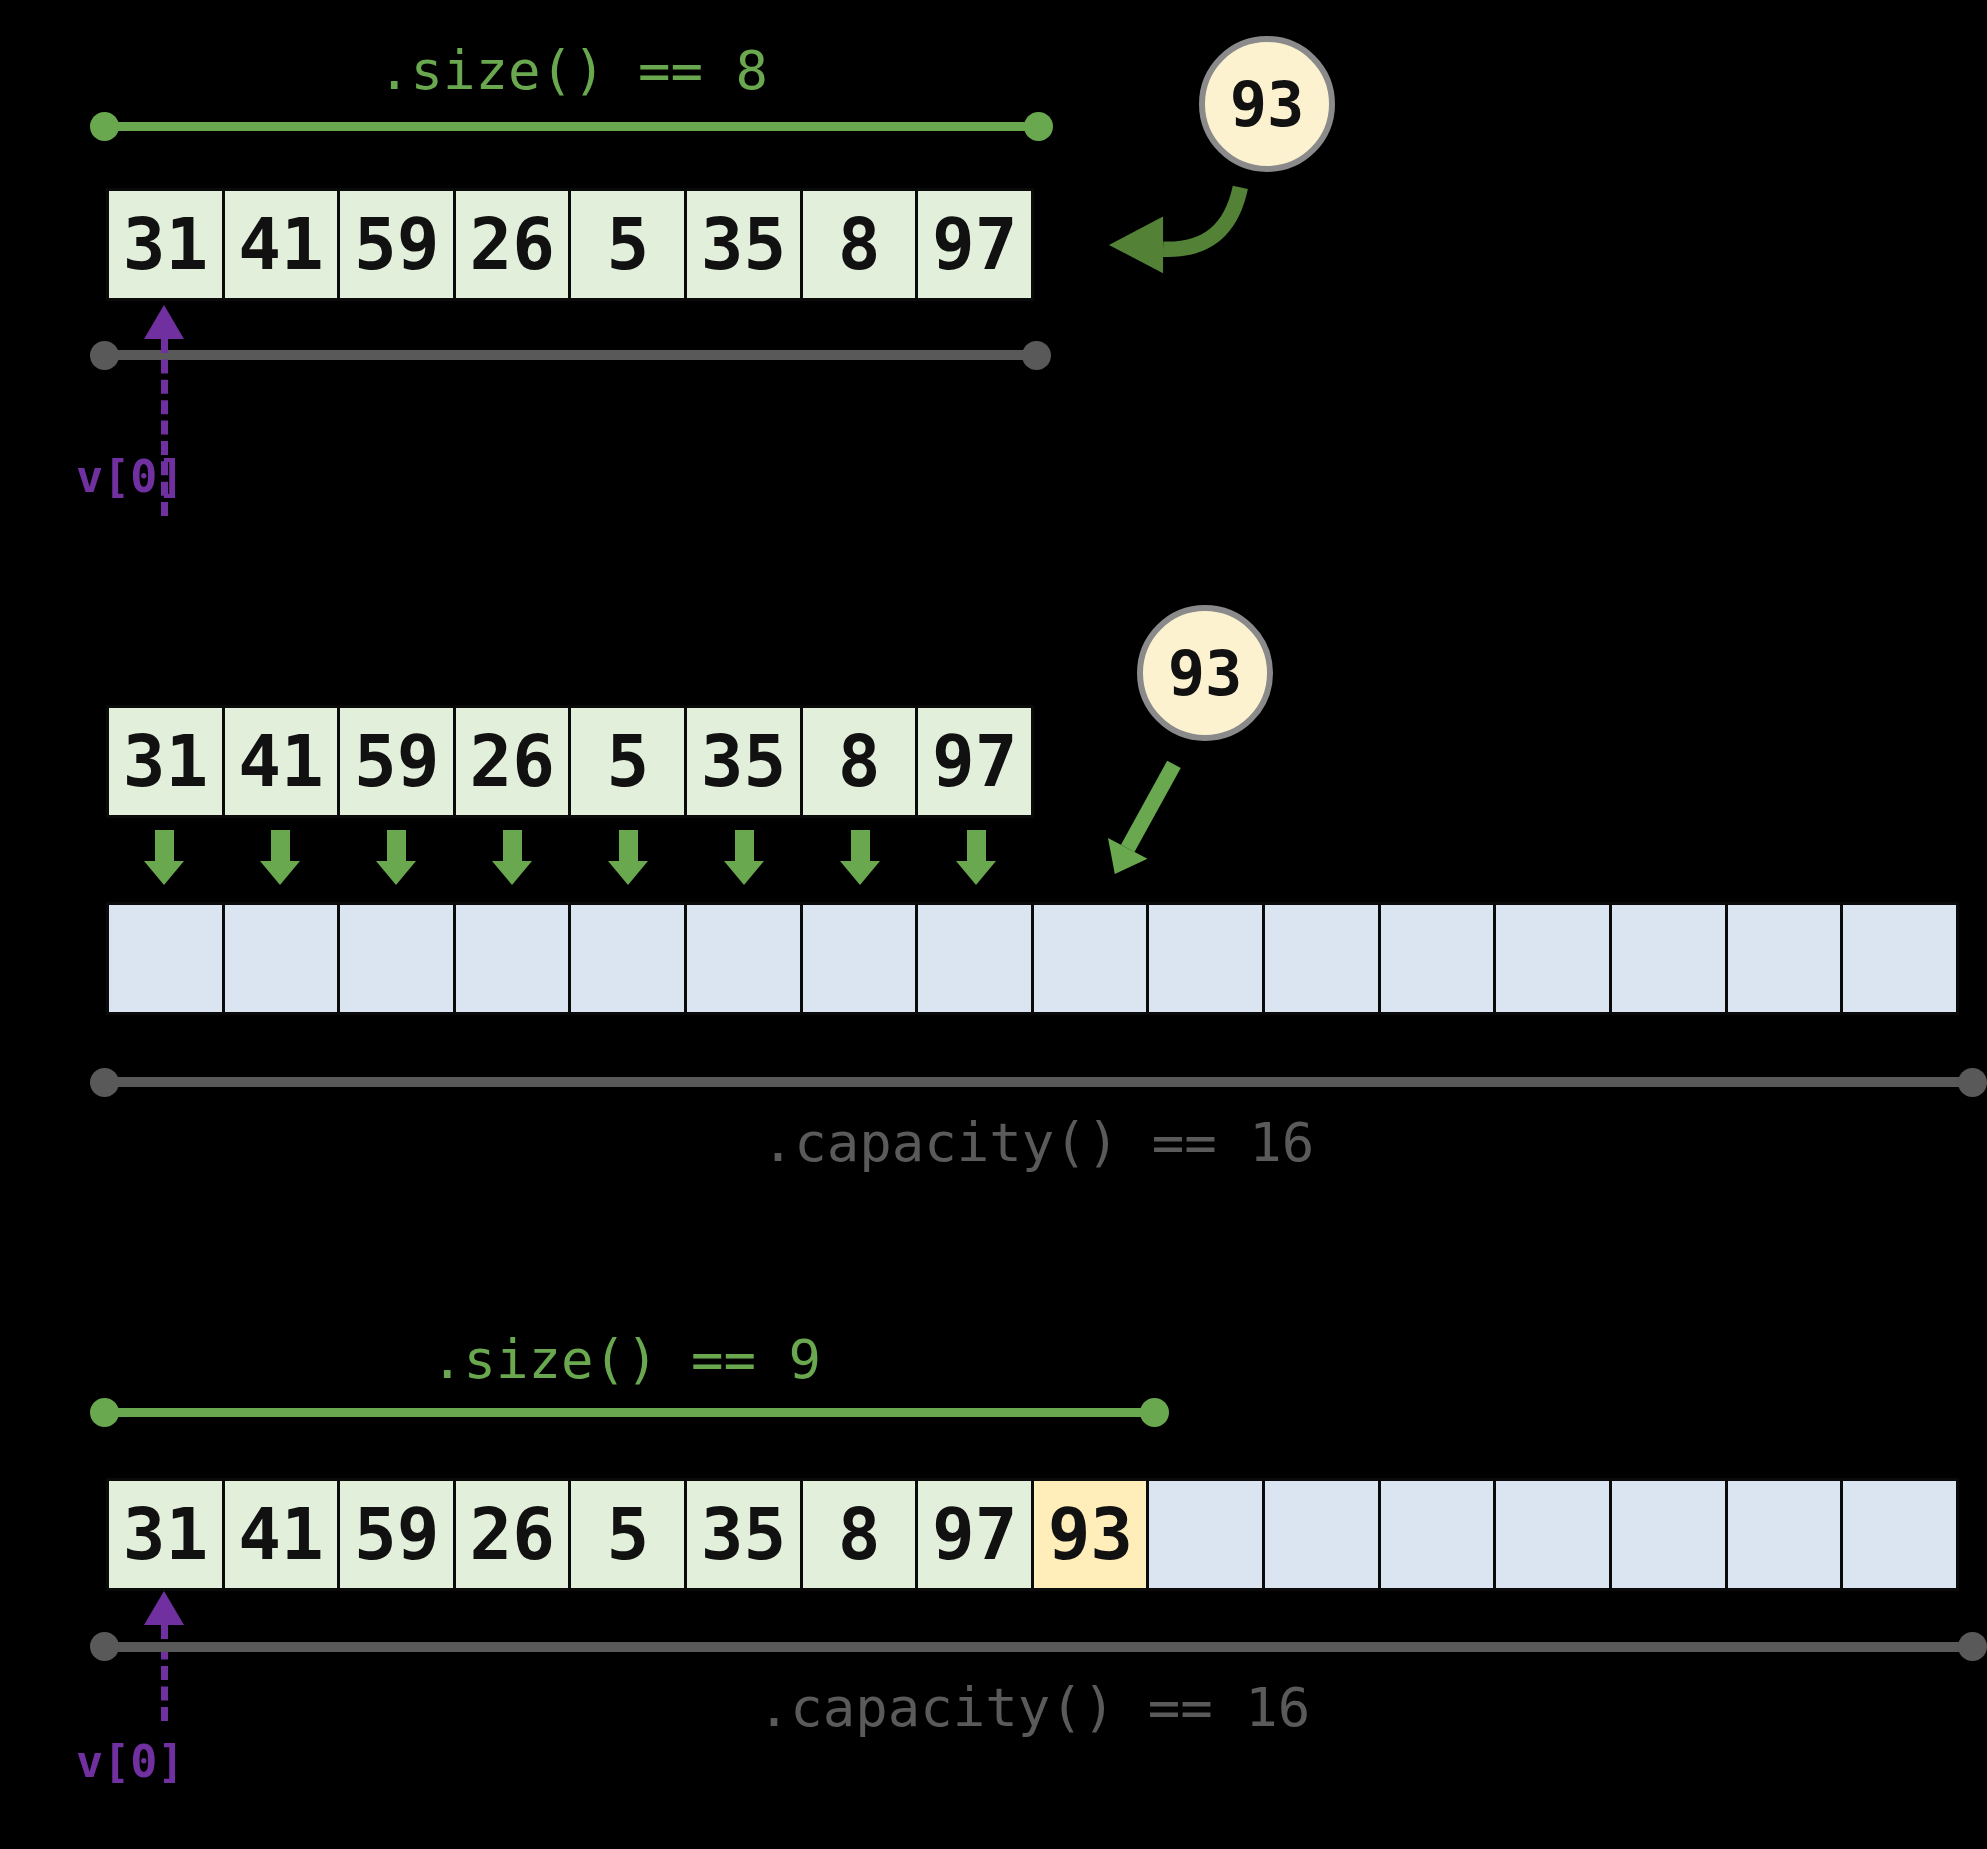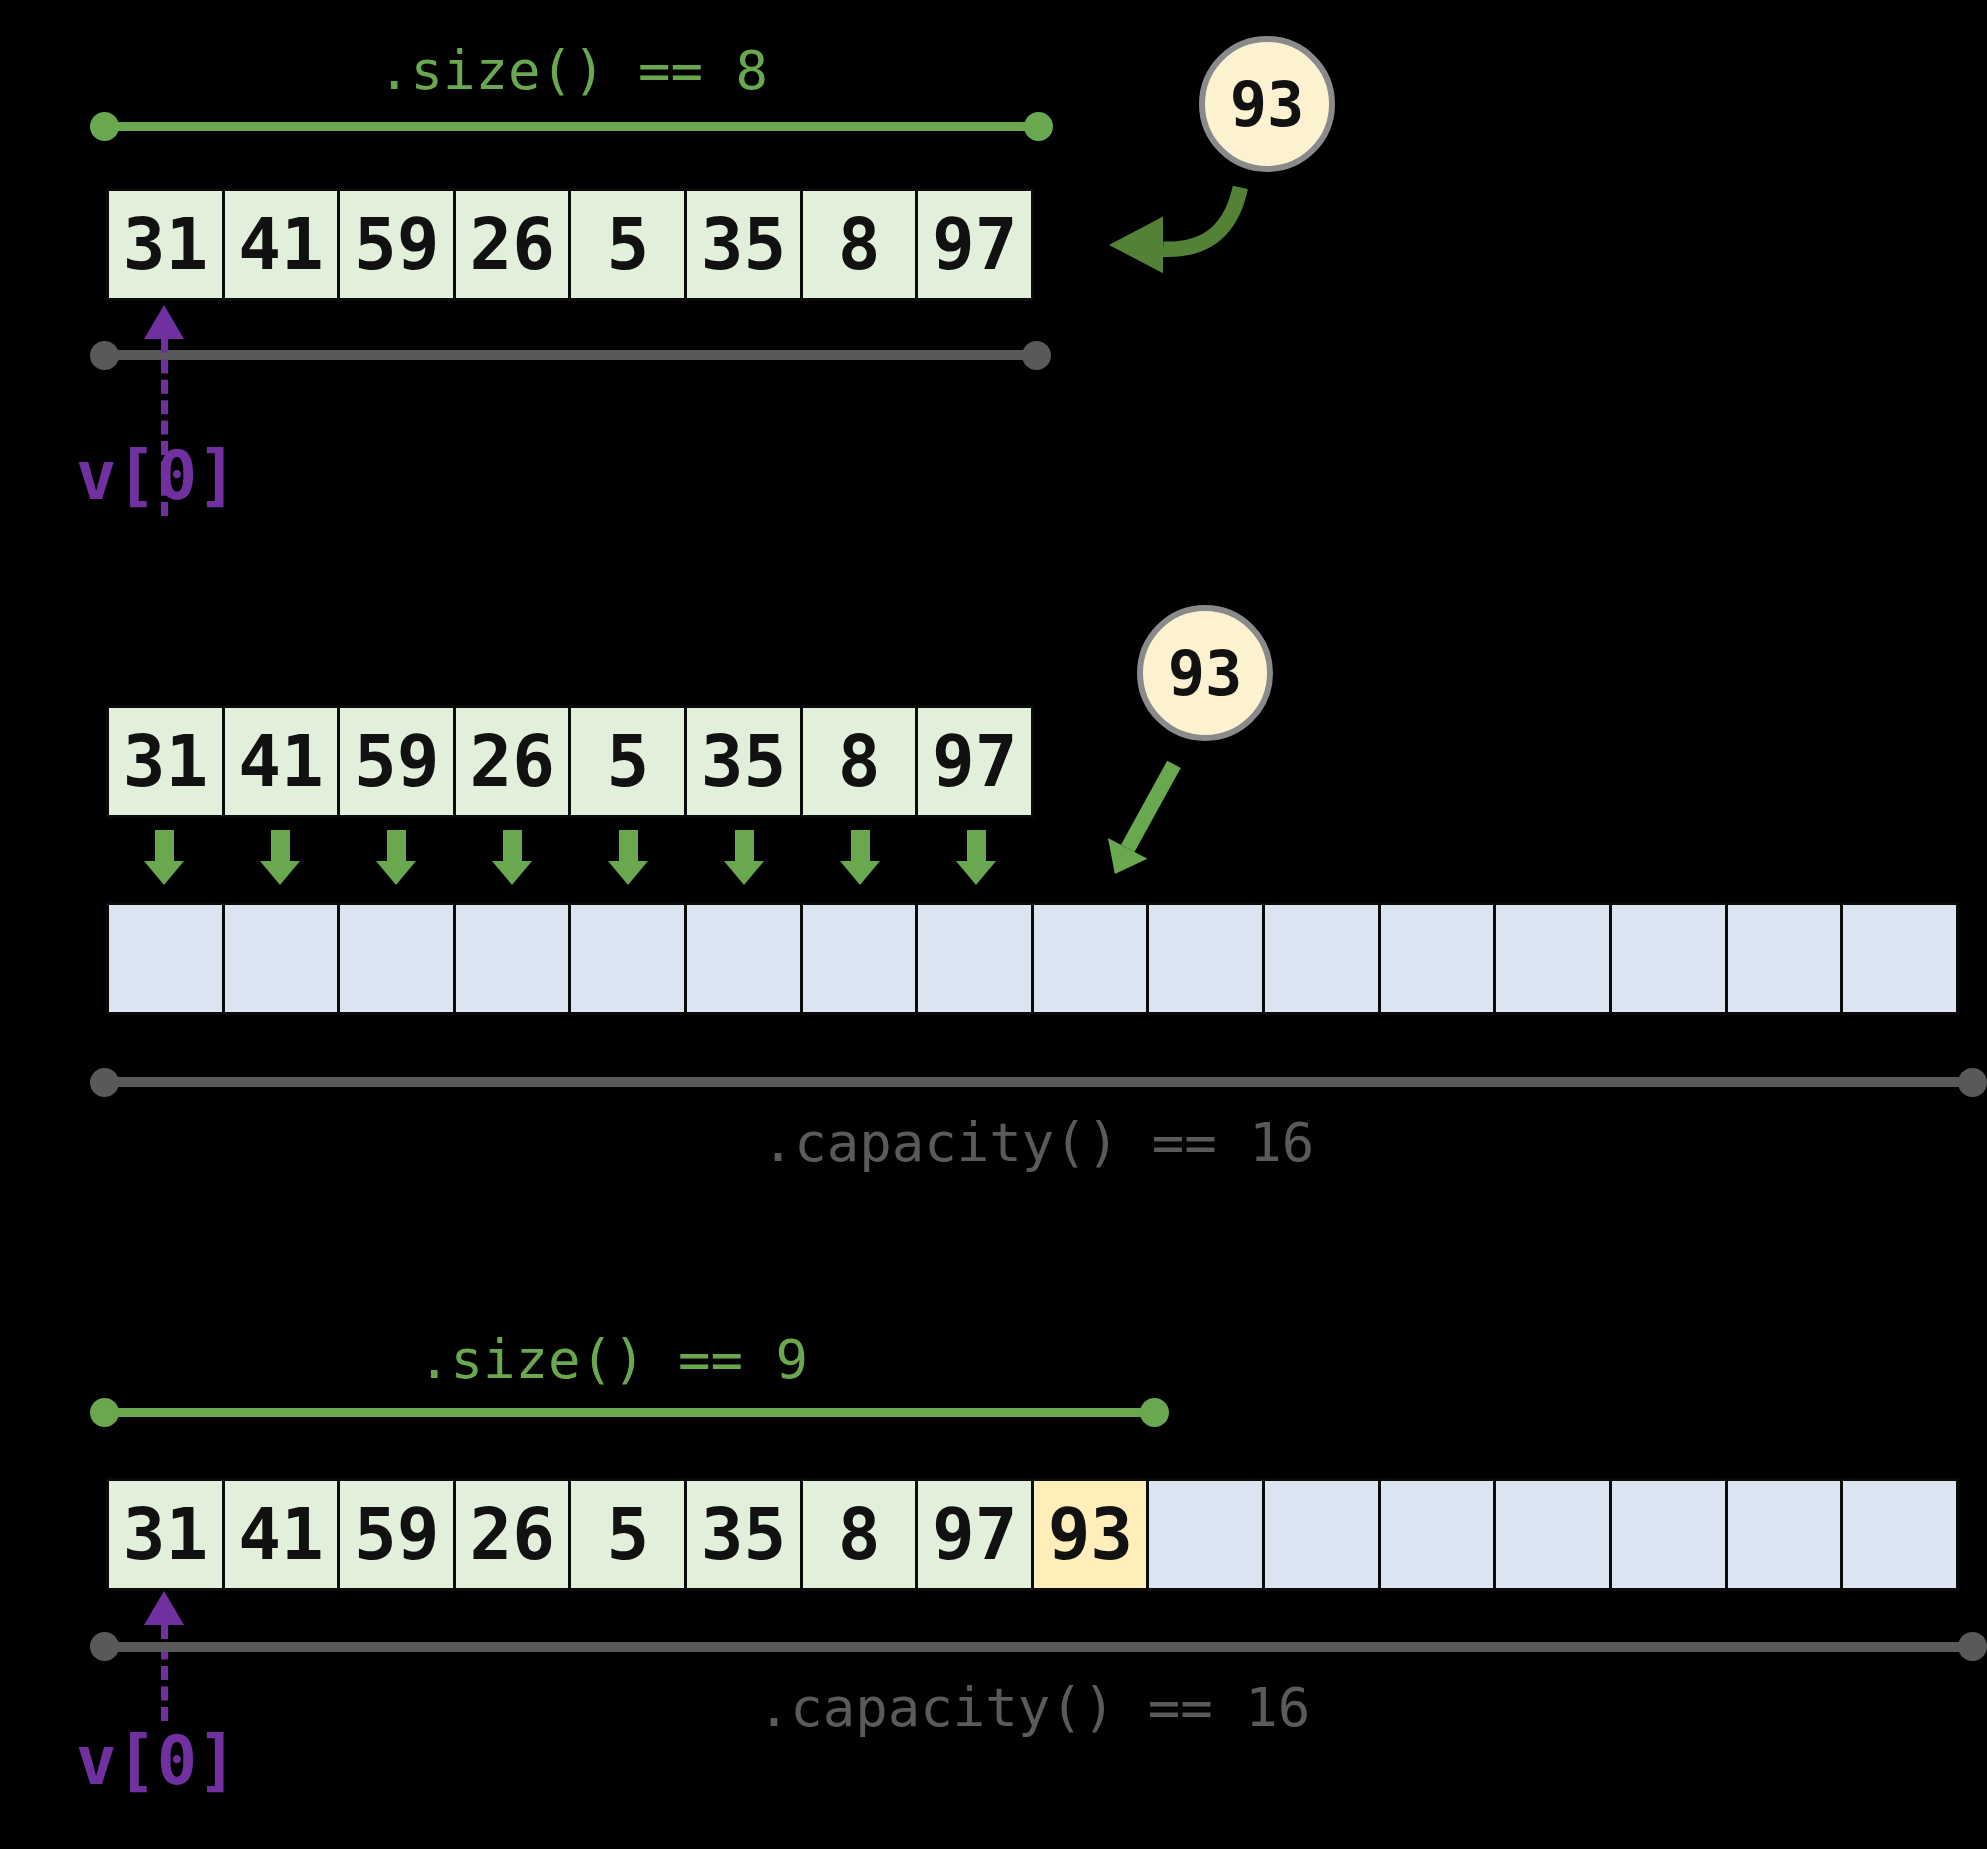--- a/index.html
+++ b/index.html
@@ -13,21 +13,21 @@
   }
   .code-text{
     position:absolute;
     font-size:54px;
     line-height:65px;
     white-space:pre;
     transform:translateX(-50%);
   }
   .green-text{color:#6aa84f;}
   .gray-text{color:#5a5a5a;}
-  .purple-text{color:#7030a0;font-weight:600;font-size:67px;line-height:67px;}
+  .purple-text{color:#7030a0;font-weight:600;font-size:45px;line-height:67px;}
   .bar{position:absolute;border-radius:5.2px;}
   .bar.green{background:#6aa84f;height:8.6px;}
   .bar.gray{background:#595959;height:9.5px;}
   .dot{position:absolute;width:29px;height:29px;border-radius:50%;}
   .dot.green{background:#6aa84f;}
   .dot.gray{background:#595959;}
   .cell-row{position:absolute;display:flex;}
   .cell{
     width:113px;height:107px;
     border:3.4px solid #0a0a0a;
@@ -190,21 +190,21 @@
       <div class="cell t-blue"></div>
       <div class="cell t-blue"></div>
     </div>
 
   <div class="bar gray" style="left:105px;top:1077px;width:1868px;"></div>
   <div class="dot gray" style="left:90px;top:1068px;"></div>
   <div class="dot gray" style="left:1958px;top:1068px;"></div>
 
   <div class="code-text gray-text" style="left:1038px;top:1110px;">.capacity() == 16</div>
 
-  <div class="code-text green-text" style="left:613px;top:1327px;">.size() == 9</div>
+  <div class="code-text green-text" style="left:626px;top:1327px;">.size() == 9</div>
 
   <div class="bar green" style="left:105px;top:1408px;width:1050px;"></div>
   <div class="dot green" style="left:90px;top:1398px;"></div>
   <div class="dot green" style="left:1140px;top:1398px;"></div>
 
   <div class="cell-row" style="left:106px;top:1478px;">
       <div class="cell t-green">31</div>
       <div class="cell t-green">41</div>
       <div class="cell t-green">59</div>
       <div class="cell t-green">26</div>

